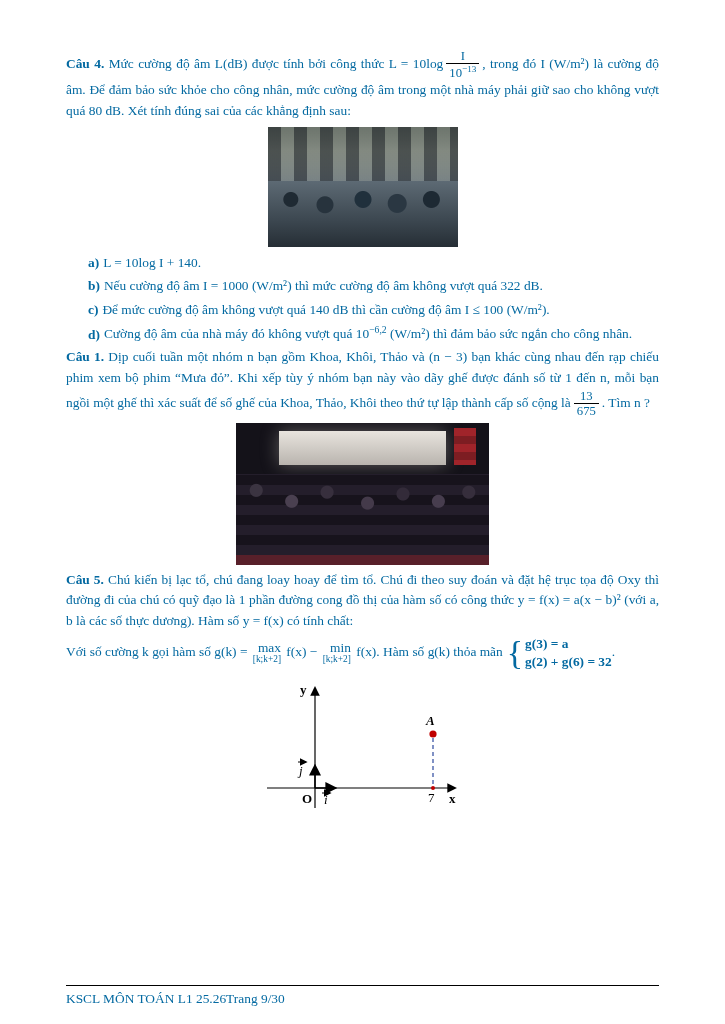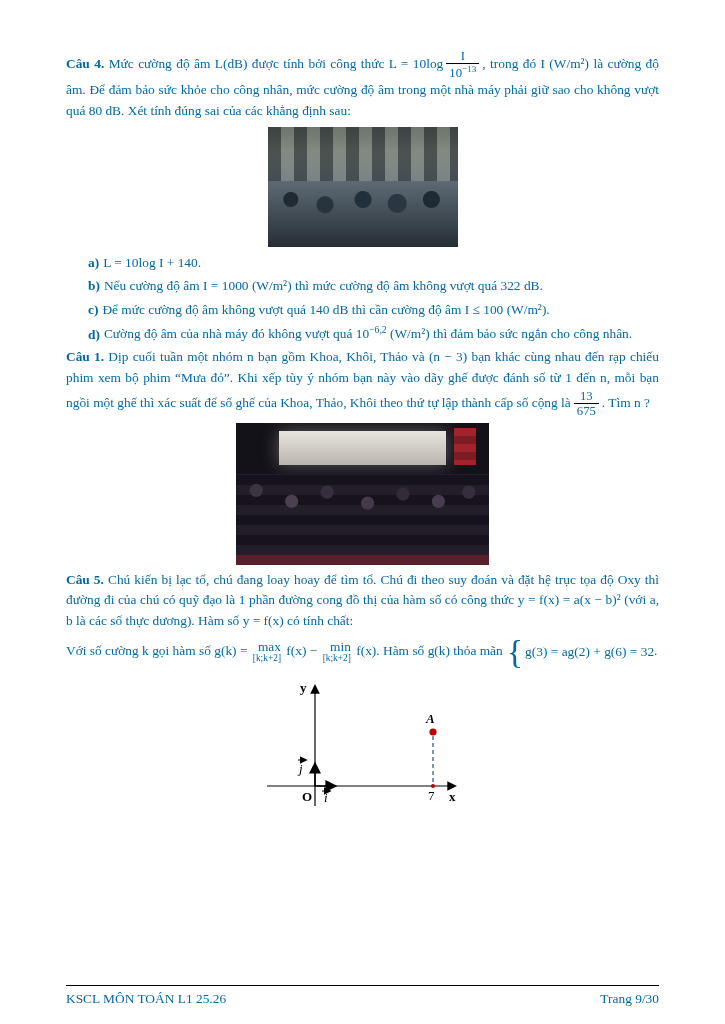--- a/index.html
+++ b/index.html
@@ -17,21 +17,21 @@
   .frac{display:inline-block;vertical-align:middle;text-align:center;font-size:0.95em;line-height:1.1;margin:0 3px;}
   .frac .num{display:block;border-bottom:1px solid #000;padding:0 3px;}
   .frac .den{display:block;padding:0 3px;}
   
   .limop{display:inline-block;vertical-align:middle;text-align:right;line-height:1;margin:0 2px;}
   .limop .op{display:block;}
   .limop .sub{display:block;font-size:0.7em;margin-top:1px;}
   
   .system{display:inline-flex;align-items:center;vertical-align:middle;margin-left:4px;}
   .system .brace{font-size:34px;font-weight:400;line-height:1;margin-right:2px;}
-  .system .eqs{display:inline-flex;line-height:1.35;text-align:left;}
+  .system .eqs{display:inline-flex;flex-direction:column;line-height:1.35;text-align:left;font-weight:bold;}
   
   .fig{display:flex;justify-content:center;margin:5px 0;}
   .photo{position:relative;display:inline-block;overflow:hidden;}
   .photo-factory{width:190px;height:120px;background:linear-gradient(180deg,#8d928c 0%,#a8aca3 20%,#73808a 45%,#46525b 75%,#2f373e 100%);}
   .pf-machines{position:absolute;left:0;right:0;top:0;height:48%;
     background:repeating-linear-gradient(90deg,rgba(35,40,45,.55) 0 13px,rgba(140,148,140,.35) 13px 26px),
     linear-gradient(180deg,rgba(60,70,60,.6),rgba(90,95,90,.15));}
   .pf-workers{position:absolute;left:0;right:0;bottom:0;height:55%;
     background:
       radial-gradient(circle at 12% 28%,#1f2a33 7px,rgba(0,0,0,0) 8px),
@@ -55,21 +55,21 @@
       radial-gradient(circle at 80% 30%,#473d4e 6px,rgba(0,0,0,0) 7px),
       radial-gradient(circle at 92% 20%,#362e3c 6px,rgba(0,0,0,0) 7px),
       linear-gradient(0deg,#58202a 0 10px,rgba(0,0,0,0) 10px),
       repeating-linear-gradient(0deg,#17131c 0 10px,#241e2b 10px 20px);}
   .graph text{font-family:"Liberation Serif","DejaVu Serif",serif;font-size:13px;}
   .graph .axlbl{font-weight:bold;}
   .graph .veclbl{font-style:italic;}
   .graph .ptlbl{font-weight:bold;font-style:italic;}
   .footer{
     position:absolute;left:66px;right:66px;bottom:26px;border-top:1px solid #000;
-    padding-top:4px;display:flex;justify-content:space-between;font-size:13.4px;line-height:1.3;
+    padding-top:4px;display:flex;justify-content:flex-start;font-size:13.4px;line-height:1.3;
   }
 </style>
 </head>
 <body>
 
 <div class="page">
 
   <p>
     <b>Câu 4.</b><span> Mức cường độ âm L(dB) được tính bởi công thức L = 10log</span><span class="frac"><span class="num">I</span><span class="den"><span>10</span><sup>−13</sup></span></span><span>, trong đó I (W/m²) là cường độ âm. Để đảm bảo sức khỏe cho công nhân, mức cường độ âm trong một nhà máy phải giữ sao cho không vượt quá 80 dB. Xét tính đúng sai của các khẳng định sau:</span>
   </p>

